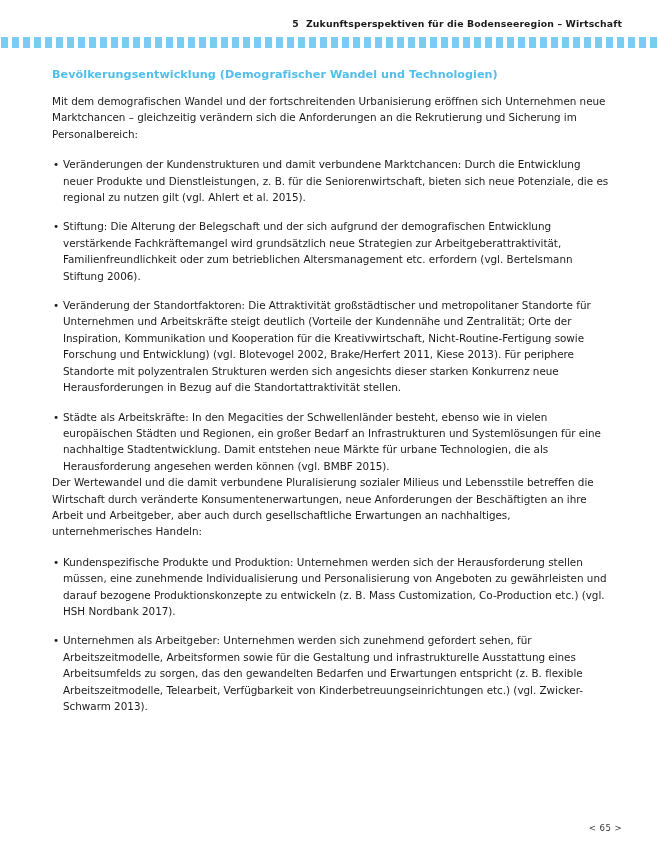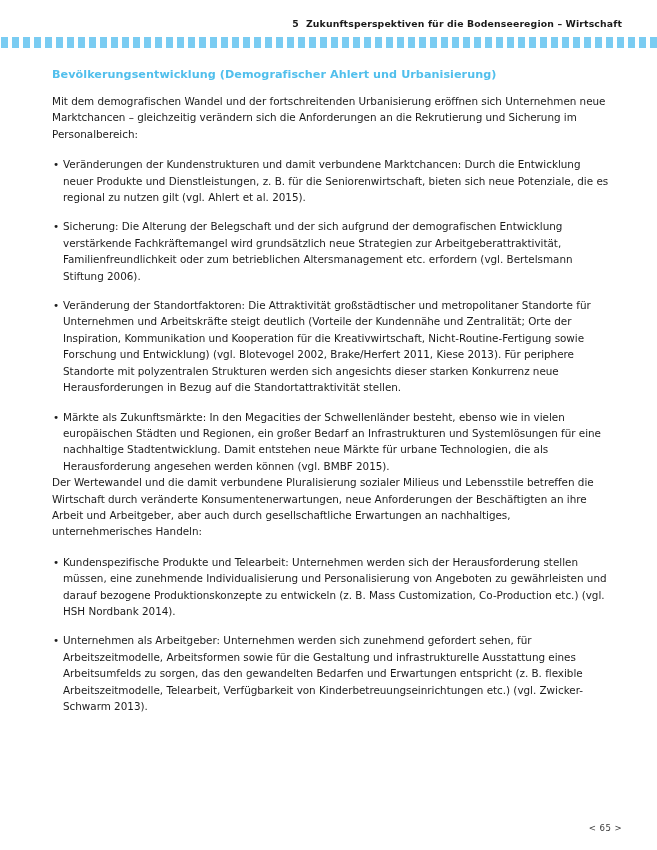--- a/index.html
+++ b/index.html
@@ -196,48 +196,48 @@
       <span class="dash" style="left: 595px; background: rgb(122, 204, 242);"></span>
       <span class="dash" style="left: 606px; background: rgb(122, 204, 242);"></span>
       <span class="dash" style="left: 617px; background: rgb(122, 204, 242);"></span>
       <span class="dash" style="left: 628px; background: rgb(122, 204, 242);"></span>
       <span class="dash" style="left: 639px; background: rgb(122, 204, 242);"></span>
       <span class="dash" style="left: 650px; background: rgb(122, 204, 242);"></span>
     </div>
 
   <div class="content">
 
-    <h2 class="section-heading">Bevölkerungsentwicklung (Demografischer Ahlert und Urbanisierung)</h2>
+    <h2 class="section-heading">Bevölkerungsentwicklung (Demografischer Wandel und Technologien)</h2>
     <p class="body-text">Mit dem demografischen Wandel und der fortschreitenden Urbanisierung eröffnen sich Unternehmen neue Marktchancen – gleichzeitig verändern sich die Anforderungen an die Rekrutierung und Sicherung im Personalbereich:</p>
 
     <ul class="bullets">
       <li>
         <span class="bullet-dot">•</span>
         <span class="lead">Veränderungen der Kundenstrukturen und damit verbundene Marktchancen:</span><span> Durch die Entwicklung neuer Produkte und Dienstleistungen, z. B. für die Seniorenwirtschaft, bieten sich neue Potenziale, die es regional zu nutzen gilt (vgl. Ahlert et al. 2015).</span>
       </li>
       <li>
         <span class="bullet-dot">•</span>
-        <span class="lead">Sicherung:</span><span> Die Alterung der Belegschaft und der sich aufgrund der demografischen Entwicklung verstärkende Fachkräftemangel wird grundsätzlich neue Strategien zur Arbeitgeberattraktivität, Familienfreundlichkeit oder zum betrieblichen Altersmanagement etc. erfordern (vgl. Bertelsmann Stiftung 2006).</span>
+        <span class="lead">Stiftung:</span><span> Die Alterung der Belegschaft und der sich aufgrund der demografischen Entwicklung verstärkende Fachkräftemangel wird grundsätzlich neue Strategien zur Arbeitgeberattraktivität, Familienfreundlichkeit oder zum betrieblichen Altersmanagement etc. erfordern (vgl. Bertelsmann Stiftung 2006).</span>
       </li>
       <li>
         <span class="bullet-dot">•</span>
         <span class="lead">Veränderung der Standortfaktoren:</span><span> Die Attraktivität großstädtischer und metropolitaner Standorte für Unternehmen und Arbeitskräfte steigt deutlich (Vorteile der Kundennähe und Zentralität; Orte der Inspiration, Kommunikation und Kooperation für die Kreativwirtschaft, Nicht-Routine-Fertigung sowie Forschung und Entwicklung) (vgl. Blotevogel 2002, Brake/Herfert 2011, Kiese 2013). Für periphere Standorte mit polyzentralen Strukturen werden sich angesichts dieser starken Konkurrenz neue Herausforderungen in Bezug auf die Standortattraktivität stellen.</span>
       </li>
       <li>
         <span class="bullet-dot">•</span>
-        <span class="lead">Märkte als Zukunftsmärkte:</span><span> In den Megacities der Schwellenländer besteht, ebenso wie in vielen europäischen Städten und Regionen, ein großer Bedarf an Infrastrukturen und Systemlösungen für eine nachhaltige Stadtentwicklung. Damit entstehen neue Märkte für urbane Technologien, die als Herausforderung angesehen werden können (vgl. BMBF 2015).</span>
+        <span class="lead">Städte als Arbeitskräfte:</span><span> In den Megacities der Schwellenländer besteht, ebenso wie in vielen europäischen Städten und Regionen, ein großer Bedarf an Infrastrukturen und Systemlösungen für eine nachhaltige Stadtentwicklung. Damit entstehen neue Märkte für urbane Technologien, die als Herausforderung angesehen werden können (vgl. BMBF 2015).</span>
       </li>
     </ul>
 
     <p class="body-text">Der Wertewandel und die damit verbundene Pluralisierung sozialer Milieus und Lebensstile betreffen die Wirtschaft durch veränderte Konsumentenerwartungen, neue Anforderungen der Beschäftigten an ihre Arbeit und Arbeitgeber, aber auch durch gesellschaftliche Erwartungen an nachhaltiges, unternehmerisches Handeln:</p>
 
     <ul class="bullets">
       <li>
         <span class="bullet-dot">•</span>
-        <span class="lead">Kundenspezifische Produkte und Telearbeit:</span><span> Unternehmen werden sich der Herausforderung stellen müssen, eine zunehmende Individualisierung und Personalisierung von Angeboten zu gewährleisten und darauf bezogene Produktionskonzepte zu entwickeln (z. B. Mass Customization, Co-Production etc.) (vgl. HSH Nordbank 2014).</span>
+        <span class="lead">Kundenspezifische Produkte und Produktion:</span><span> Unternehmen werden sich der Herausforderung stellen müssen, eine zunehmende Individualisierung und Personalisierung von Angeboten zu gewährleisten und darauf bezogene Produktionskonzepte zu entwickeln (z. B. Mass Customization, Co-Production etc.) (vgl. HSH Nordbank 2017).</span>
       </li>
       <li>
         <span class="bullet-dot">•</span>
         <span class="lead">Unternehmen als Arbeitgeber:</span><span> Unternehmen werden sich zunehmend gefordert sehen, für Arbeitszeitmodelle, Arbeitsformen sowie für die Gestaltung und infrastrukturelle Ausstattung eines Arbeitsumfelds zu sorgen, das den gewandelten Bedarfen und Erwartungen entspricht (z. B. flexible Arbeitszeitmodelle, Telearbeit, Verfügbarkeit von Kinderbetreuungseinrichtungen etc.) (vgl. Zwicker-Schwarm 2013).</span>
       </li>
     </ul>
 
   </div>
 
   <div class="folio">&lt; 65 &gt;</div>

